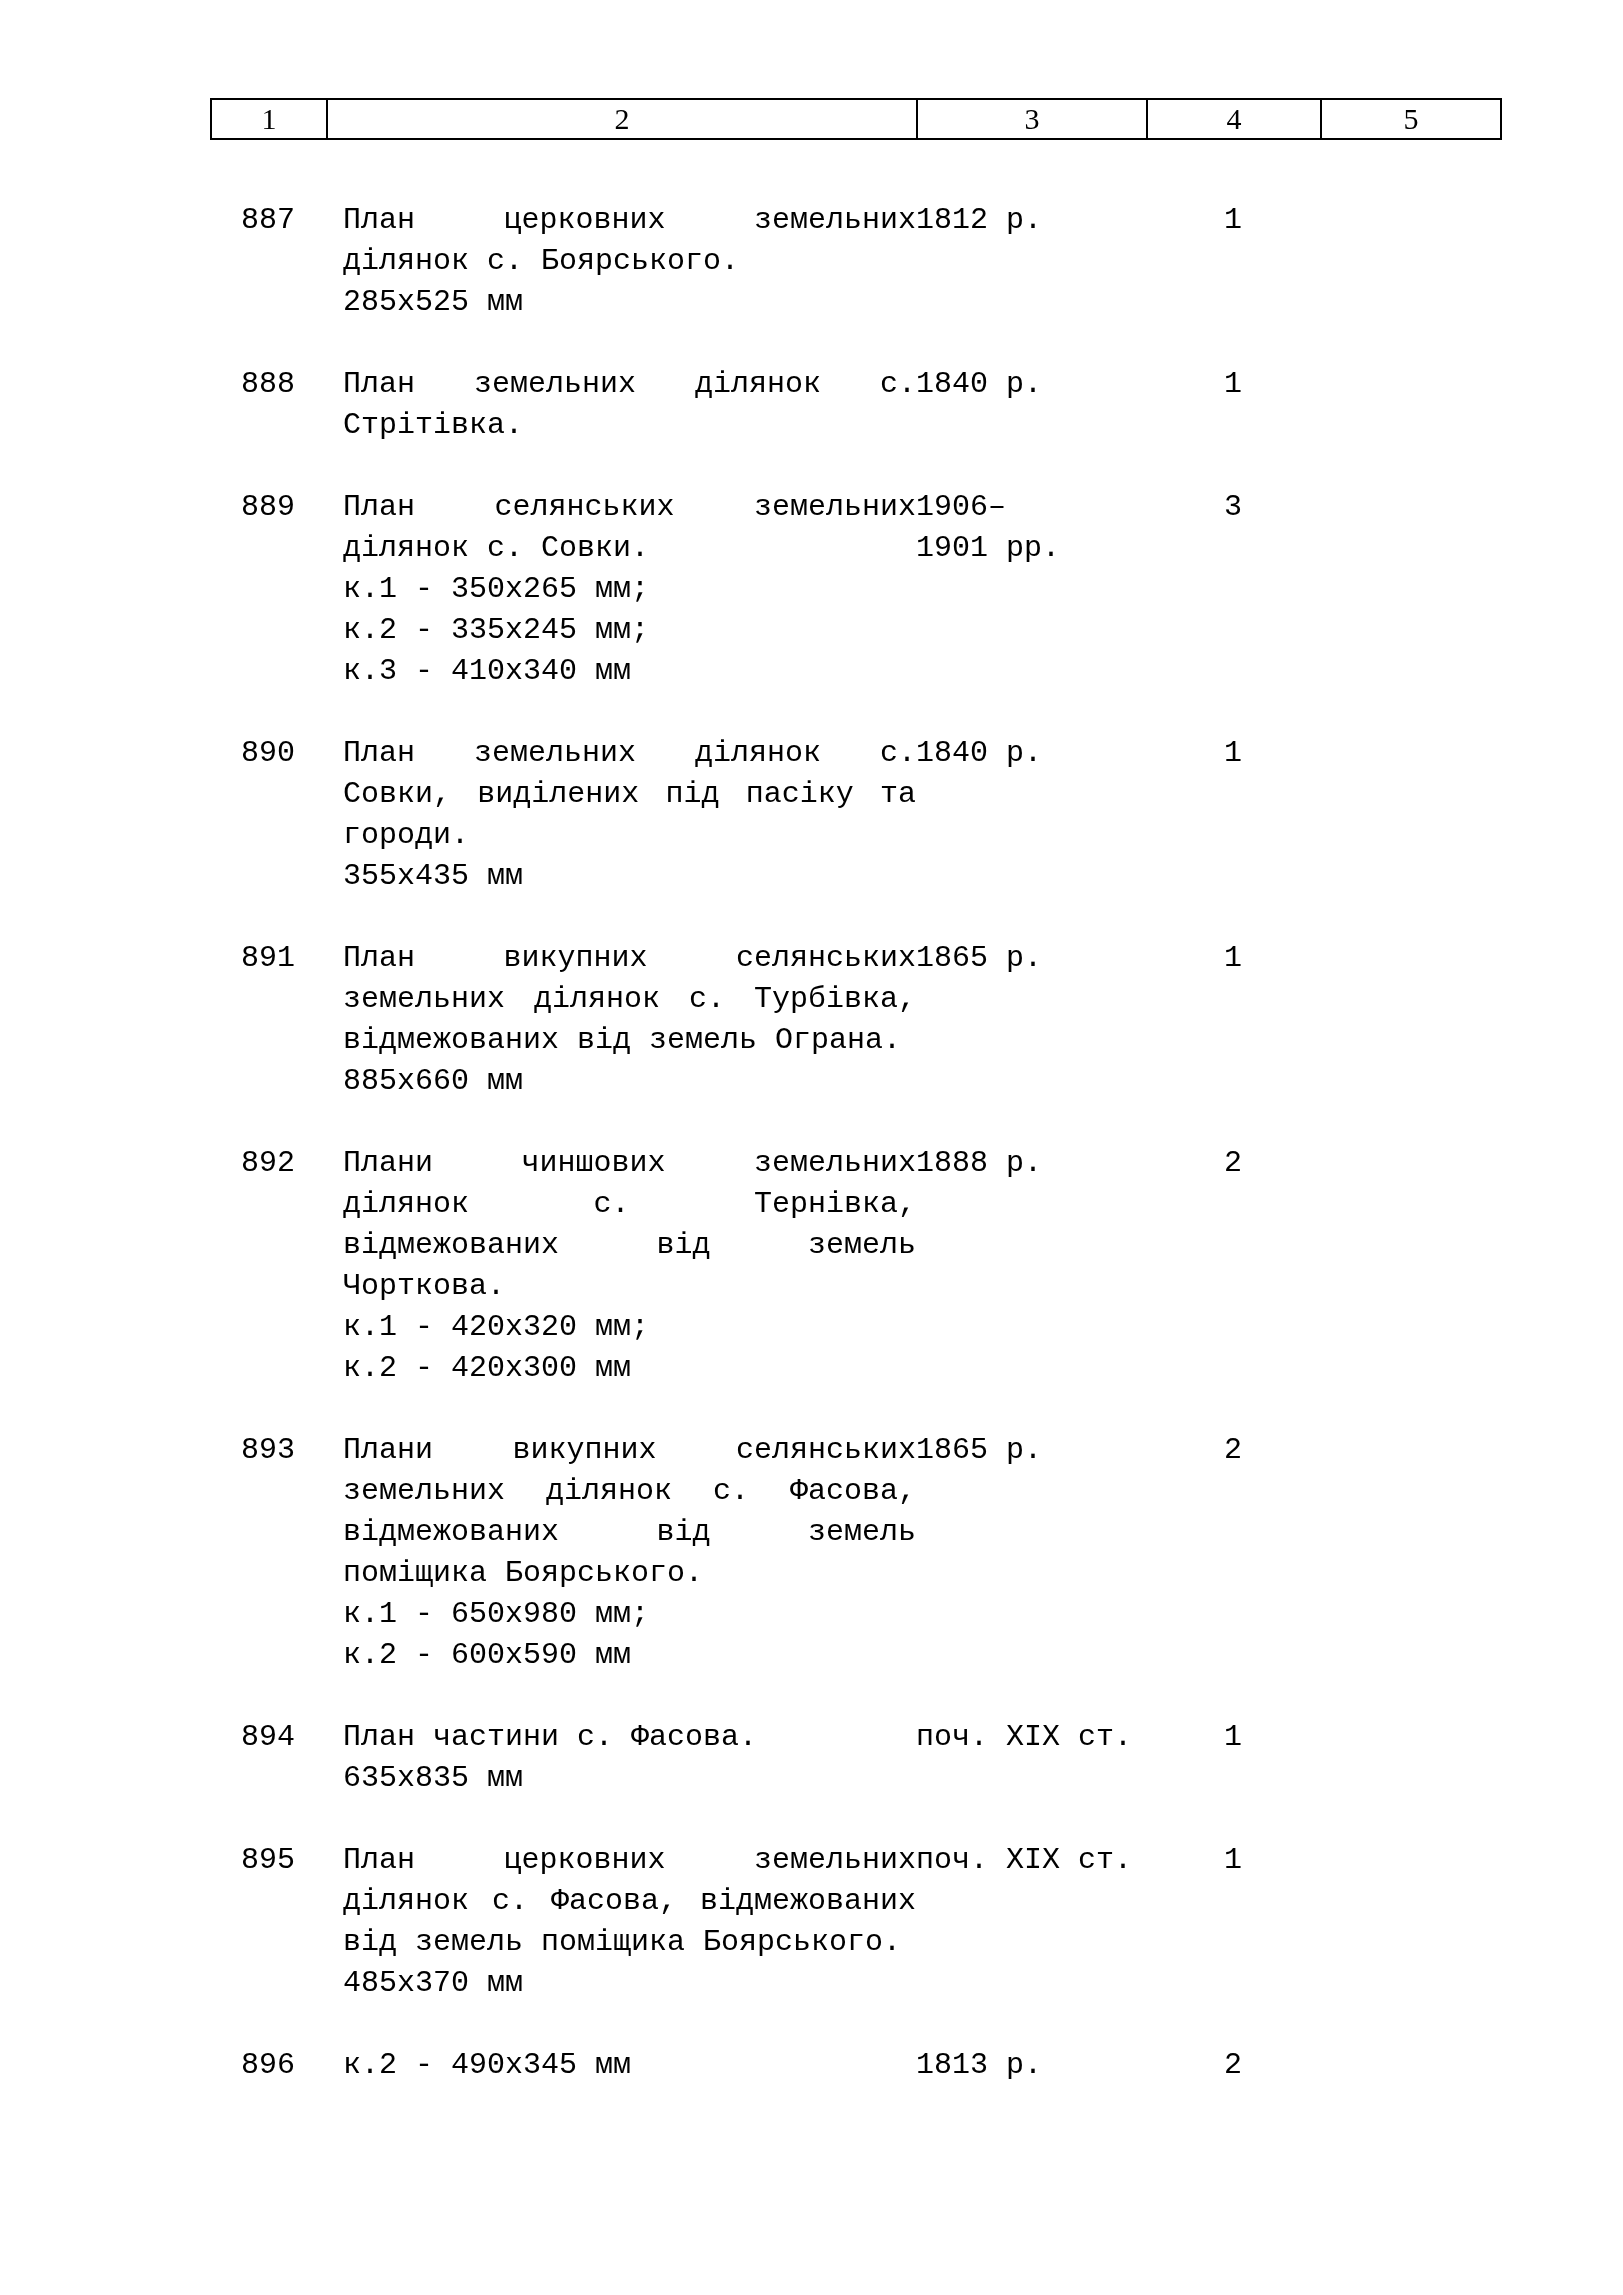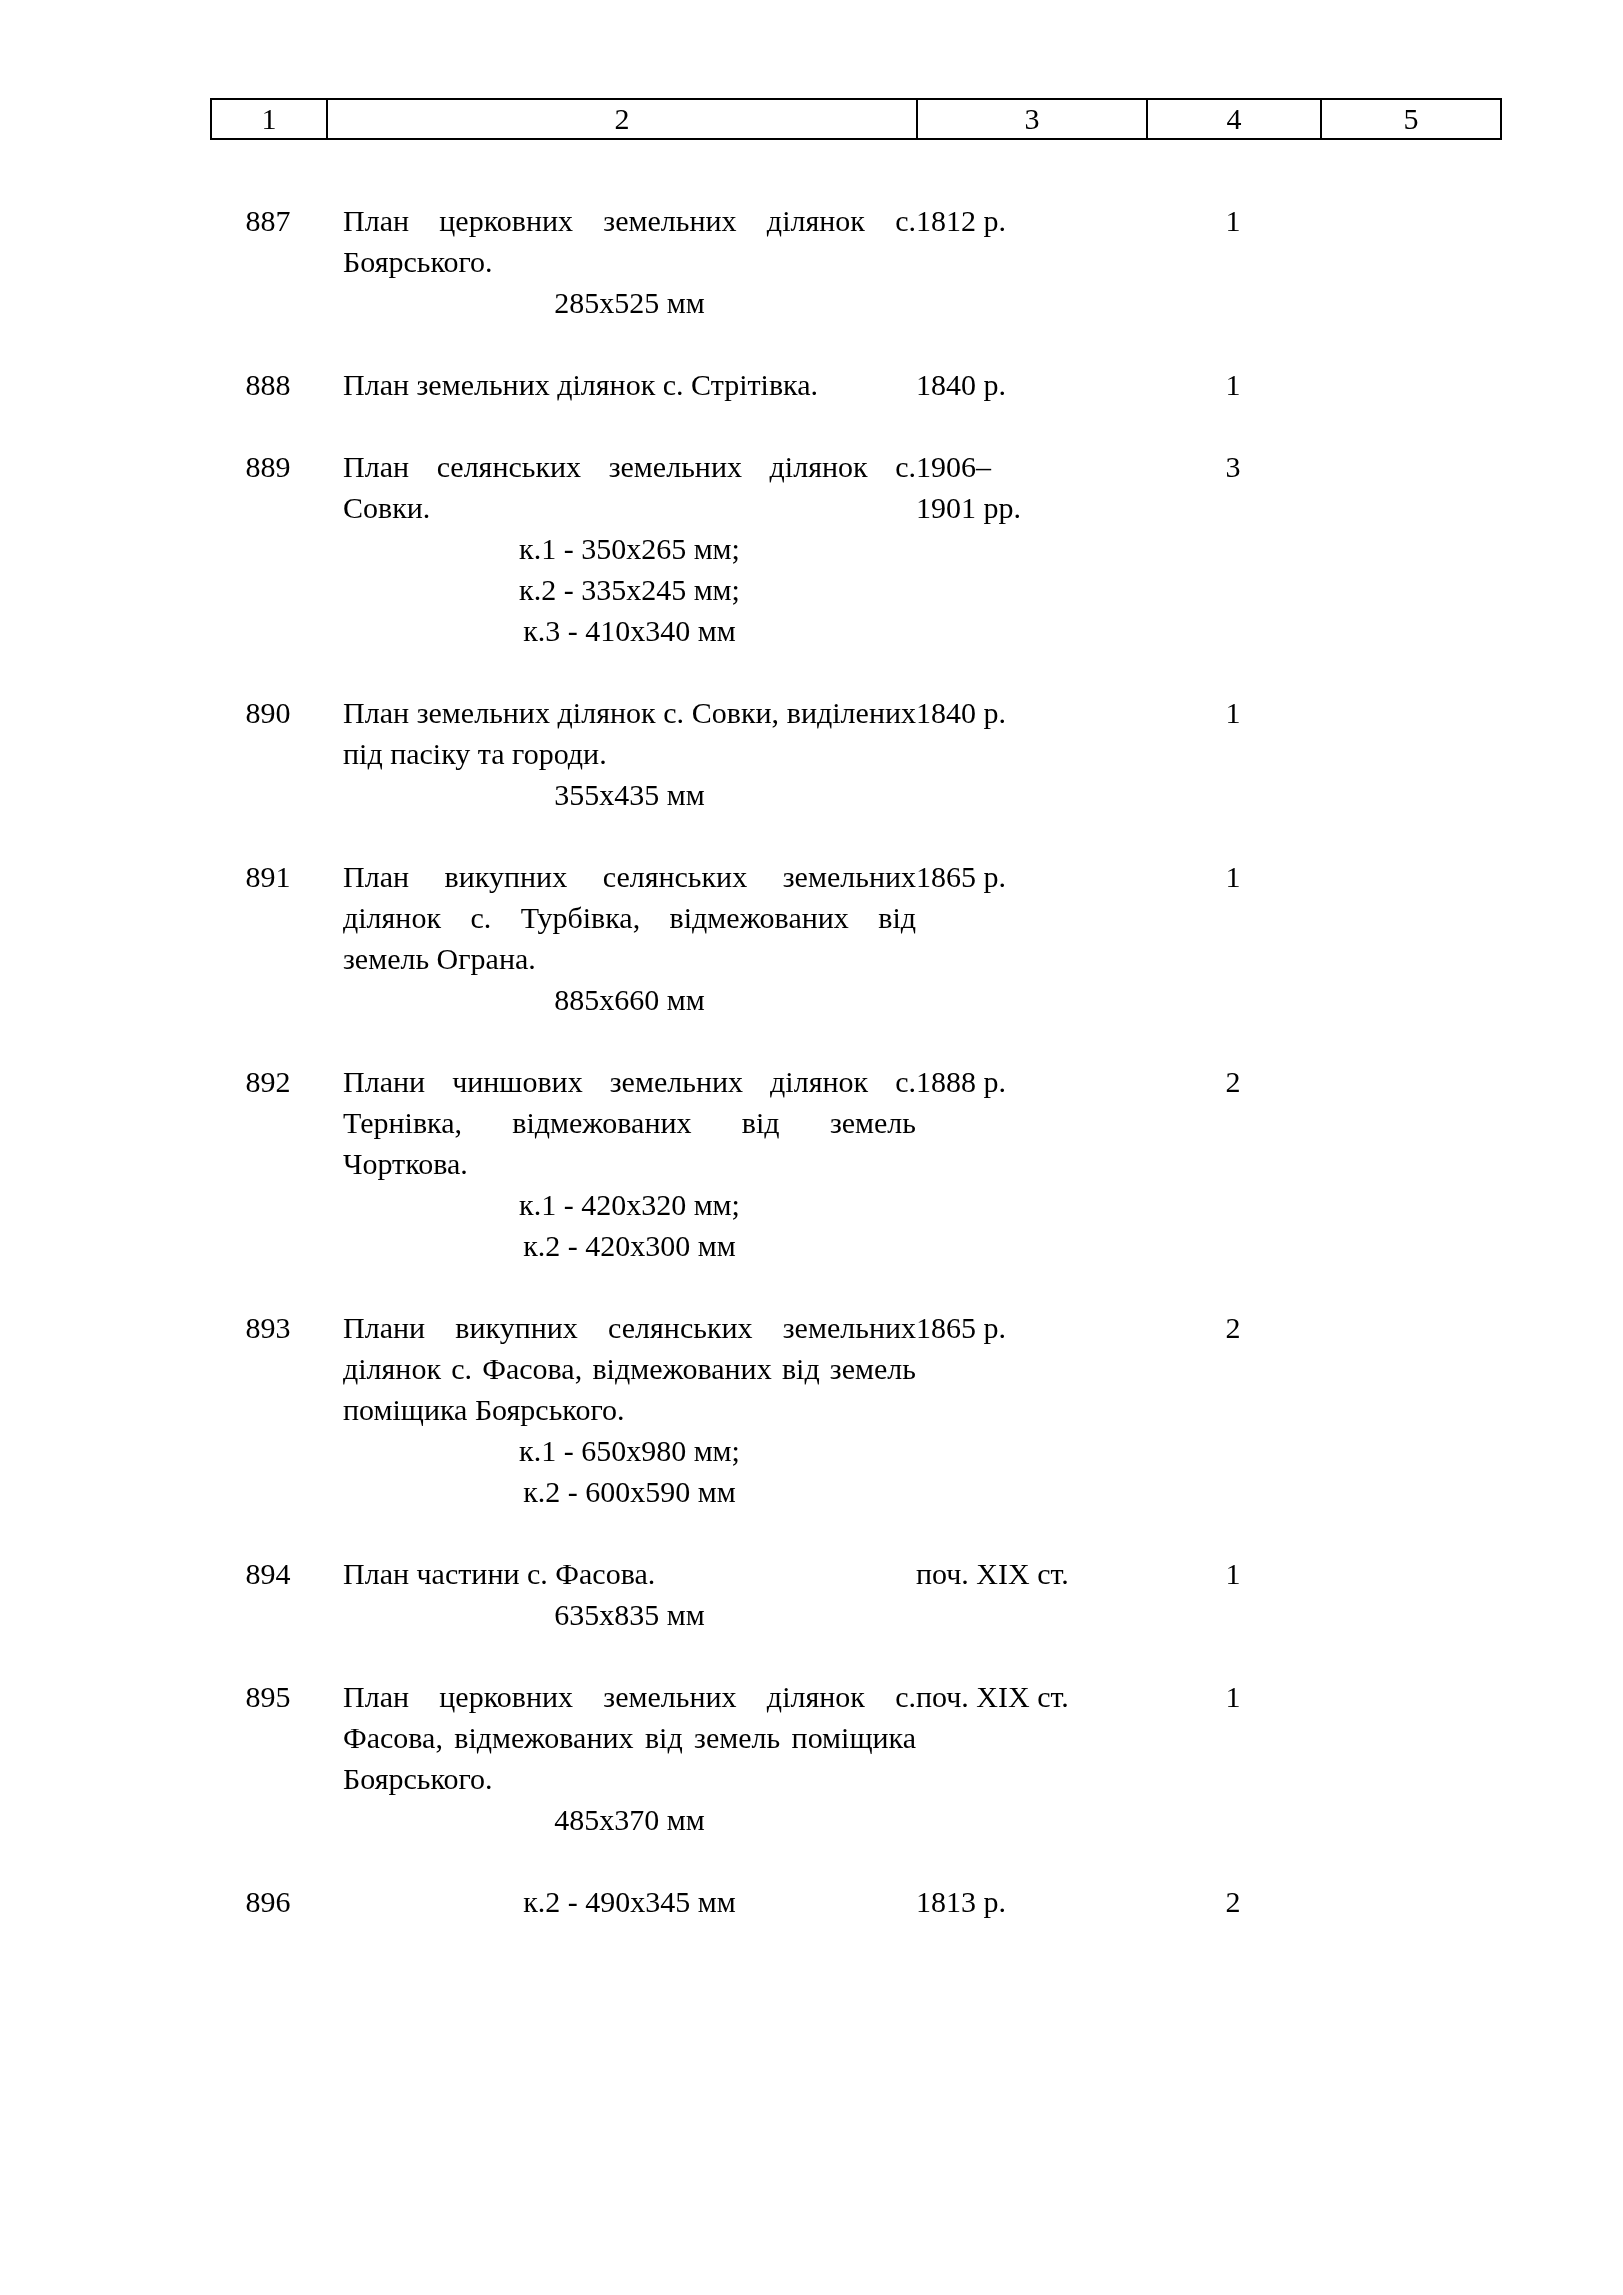--- a/index.html
+++ b/index.html
@@ -30,33 +30,33 @@
     padding: 0 0 1.3px 0;
     line-height: 37px;
   }
   .header-cell:last-child { border-right: none; }
   .hc1 { width: 116px; }
   .hc2 { width: 590px; }
   .hc3 { width: 230px; }
   .hc4 { width: 174px; }
   .hc5 { flex: 1; }
 
-  .rows { margin-top: 60px; }
+  .rows { margin-top: 60px; font-family: Liberation Mono, monospace; }
   .row {
     display: flex;
     align-items: flex-start;
     margin-bottom: 41px;
   }
   .c1 { width: 116px; text-align: center; flex-shrink: 0; }
   .c2 { width: 590px; padding-left: 17px; flex-shrink: 0; }
   .c3 { width: 230px; white-space: pre-line; flex-shrink: 0; }
   .c4 { width: 174px; text-align: center; flex-shrink: 0; }
   .c5 { flex: 1; }
   .desc { text-align: justify; }
-  .dim  { text-align: center; }
+  .dim  { text-align: left; }
 </style>
 </head>
 <body>
 
 <div class="content">
 
   <div class="header-row">
     <div class="header-cell hc1">1</div>
     <div class="header-cell hc2">2</div>
     <div class="header-cell hc3">3</div>

